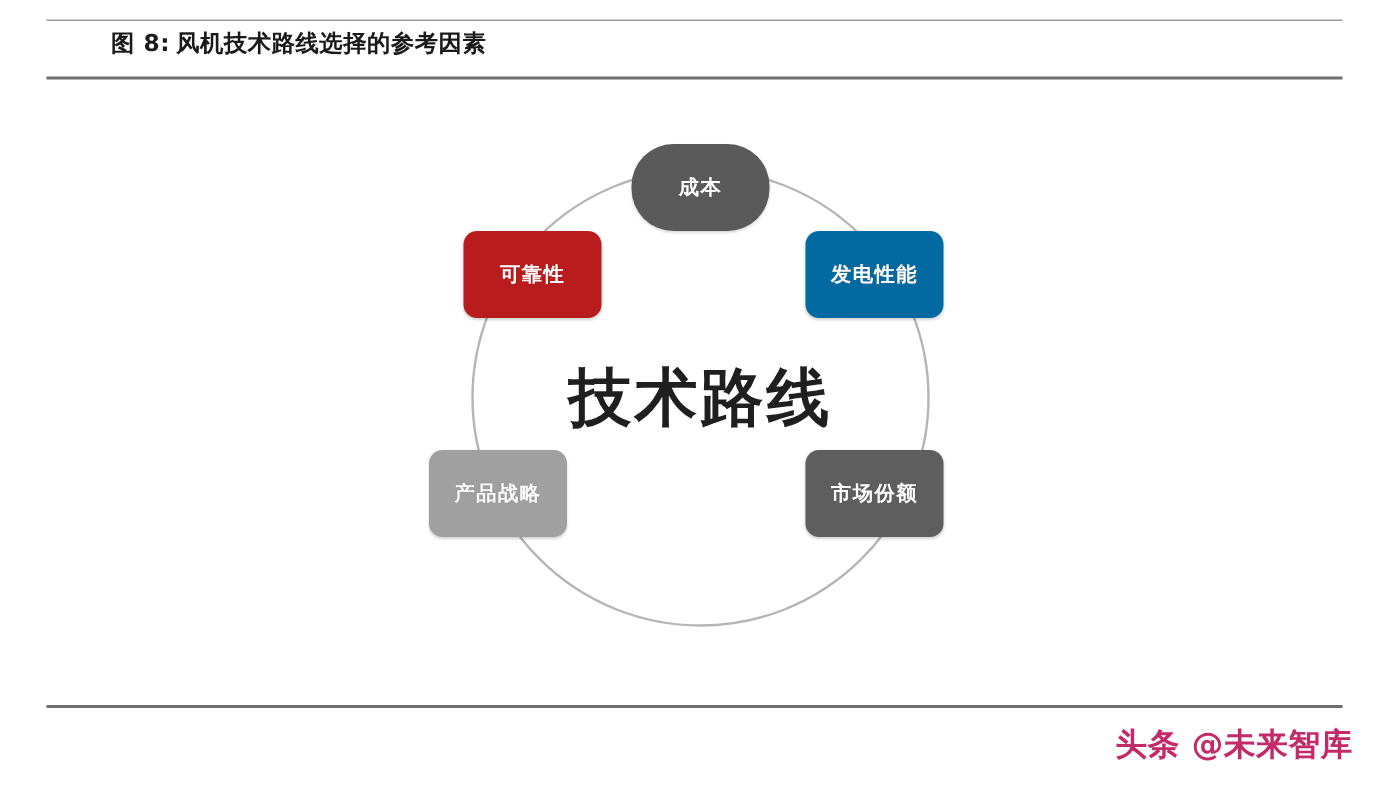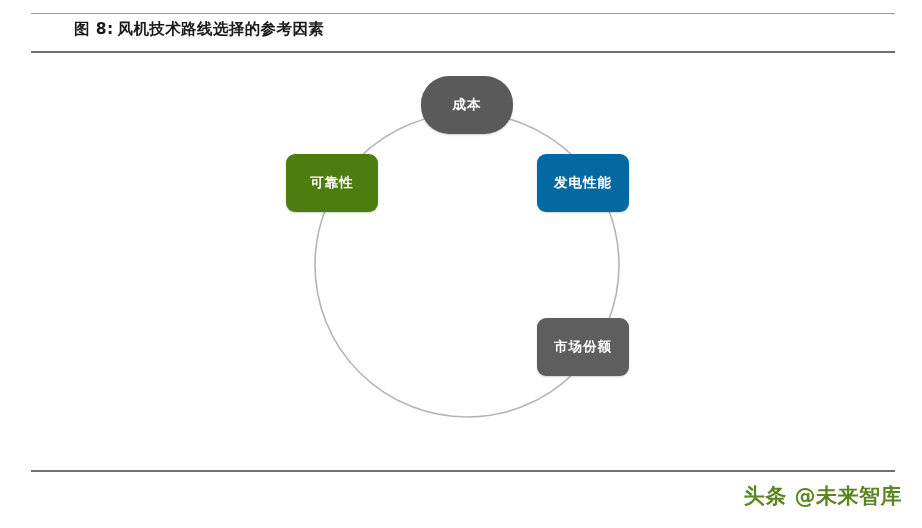--- a/index.html
+++ b/index.html
@@ -69,21 +69,21 @@
     white-space: nowrap;
   }
 
   .watermark {
     position: absolute;
     right: 20px;
     top: 482px;
     font-family: "DejaVu Sans", "Liberation Sans", sans-serif;
     font-size: 21px;
     font-weight: bold;
-    color: #4d7c0f;
+    color: #be185d;
     letter-spacing: 0.5px;
     white-space: nowrap;
     opacity: 0.92;
   }
 
   
   .diagram {
     position: absolute;
     left: 274px;
     top: 72px;
@@ -130,21 +130,21 @@
     letter-spacing: 1px;
     white-space: nowrap;
     text-shadow: 0 0 1px rgba(0,0,0,0.12);
   }
   
   .node.light span {
     color: #fbfbfb;
     text-shadow: 0 0 1px rgba(120,120,120,0.5);
   }
 
-  .node-top        { left: 147px; top: 4px; border-radius: 28px; }
+  .node-top        { left: 147px; top: 24px; border-radius: 28px; }
   .node-upper-right{ left: 263px; top: 82px; }
   .node-lower-right{ left: 263px; top: 228px; }
   .node-bottom     { left: 147px; top: 302px; }
   .node-lower-left { left: 12px;  top: 228px; }
   .node-upper-left { left: 12px;  top: 82px; }
 </style>
 </head>
 <body>
 
 <div class="figure-frame">
@@ -164,30 +164,34 @@
     </svg>
 
     <div class="node node-top" style="background:#5a5a5a;">
       <span>成本</span>
     </div>
 
     <div class="node node-upper-right light" style="background:#0369a1;">
       <span>发电性能</span>
     </div>
 
-    <div class="node node-lower-right" style="background:#5e5e5e;margin-top:18px;">
+    <div class="node node-lower-right" style="background:#5e5e5e;">
       <span>市场份额</span>
     </div>
 
 
+    <div class="node node-lower-left light" style="background:#a0a0a0;">
+      <span>产品战略</span>
+    </div>
 
-    <div class="node node-upper-left" style="background:#4d7c0f;">
+    <div class="node node-upper-left" style="background:#b91c1c;margin-left:23px;">
       <span>可靠性</span>
     </div>
 
+    <div class="center-label">技术路线</div>
   </div>
 
   <div class="rule rule-above-source"></div>
 
 
   <div class="watermark">头条 @未来智库</div>
 
 </div>
 
 </body></html>

